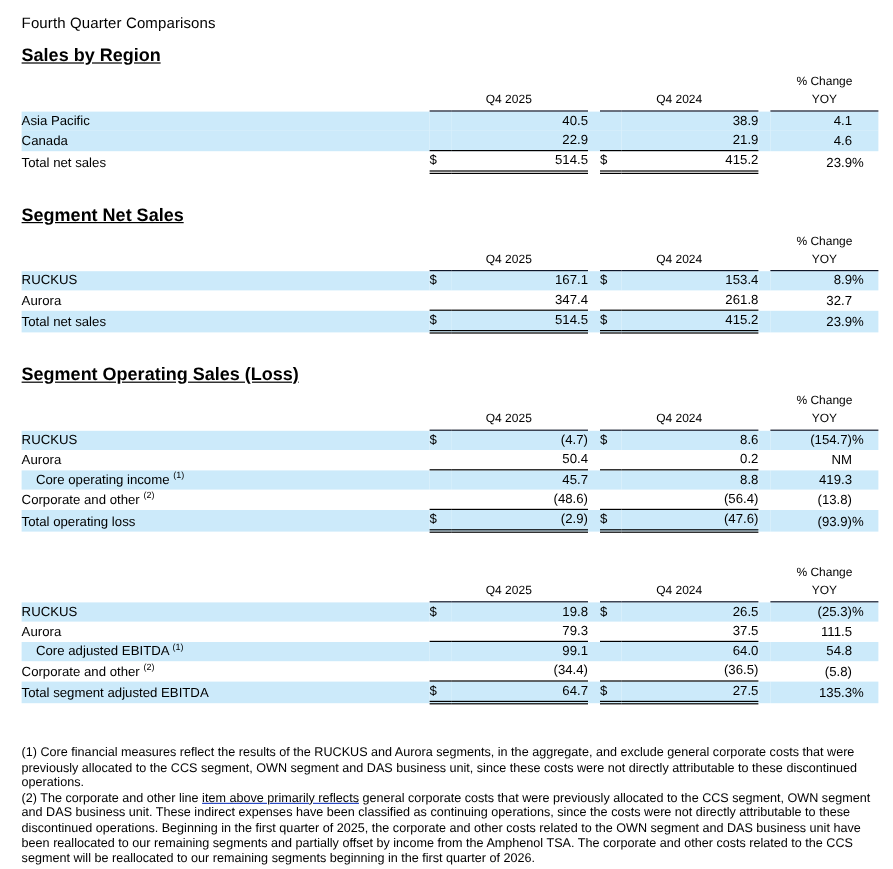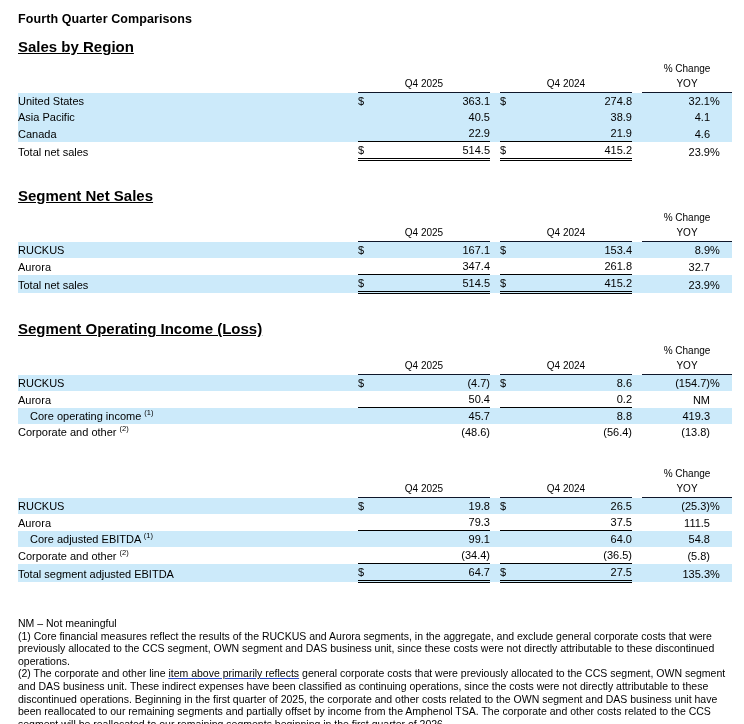--- a/index.html
+++ b/index.html
@@ -19,21 +19,21 @@
   }
   .page {
     position: relative;
     width: 744px;
     padding: 10px 12px 0 18px;
   }
 
   
   .doc-title {
     font-size: 12.5px;
-    font-weight: bold;
+    font-weight: normal;
     margin: 2px 0 12px 0;
     letter-spacing: .1px;
   }
   .section-title {
     font-size: 15px;
     font-weight: bold;
     text-decoration: underline;
     margin: 0 0 6px 0;
     display: inline-block;
   }
@@ -154,31 +154,20 @@
             <tr class="hdr-bot">
               <td></td>
               <td colspan="2" class="hdr-cell hdr-rule">Q4 2025</td>
               <td></td>
               <td colspan="2" class="hdr-cell hdr-rule">Q4 2024</td>
               <td></td>
               <td colspan="2" class="hdr-cell hdr-rule">YOY</td>
             </tr>
           </thead>
           <tbody>
-            <tr class="band">
-              <td class="lbl"><span>United States</span></td>
-              <td class="cur">$</td>
-              <td class="val">363.1</td>
-              <td></td>
-              <td class="cur">$</td>
-              <td class="val">274.8</td>
-              <td></td>
-              <td class="pct">32.1</td>
-              <td class="pctsym">%</td>
-            </tr>
             <tr class="band">
               <td class="lbl"><span>Asia Pacific</span></td>
               <td class="cur"></td>
               <td class="val">40.5</td>
               <td></td>
               <td class="cur"></td>
               <td class="val">38.9</td>
               <td></td>
               <td class="pct">4.1</td>
               <td class="pctsym"></td>
@@ -266,21 +255,21 @@
               <td></td>
               <td class="cur rule-top rule-bot-double">$</td>
               <td class="val rule-top rule-bot-double">415.2</td>
               <td></td>
               <td class="pct">23.9</td>
               <td class="pctsym">%</td>
             </tr>
           </tbody>
         </table></div>
       <div class="gap-lg"></div>
-      <div class="section"><div class="section-title">Segment Operating Income (Loss)</div><table class="fin">
+      <div class="section"><div class="section-title">Segment Operating Sales (Loss)</div><table class="fin">
           <colgroup>
             <col class="c-label">
             <col class="c-cur1">
             <col class="c-val1">
             <col class="c-gap1">
             <col class="c-cur2">
             <col class="c-val2">
             <col class="c-gap2">
             <col class="c-pct">
             <col class="c-pctsym">
@@ -338,20 +327,31 @@
             <tr>
               <td class="lbl"><span>Corporate and other</span> <sup>(2)</sup></td>
               <td class="cur"></td>
               <td class="val">(48.6)</td>
               <td></td>
               <td class="cur"></td>
               <td class="val">(56.4)</td>
               <td></td>
               <td class="pct">(13.8)</td>
               <td class="pctsym"></td>
+            </tr>
+            <tr class="band bold">
+              <td class="lbl"><span>Total operating loss</span></td>
+              <td class="cur rule-top rule-bot-double">$</td>
+              <td class="val rule-top rule-bot-double">(2.9)</td>
+              <td></td>
+              <td class="cur rule-top rule-bot-double">$</td>
+              <td class="val rule-top rule-bot-double">(47.6)</td>
+              <td></td>
+              <td class="pct">(93.9)</td>
+              <td class="pctsym">%</td>
             </tr>
           </tbody>
         </table></div>
       <div class="gap-lg"></div>
       <div class="section"><table class="fin">
           <colgroup>
             <col class="c-label">
             <col class="c-cur1">
             <col class="c-val1">
             <col class="c-gap1">
@@ -432,18 +432,17 @@
               <td></td>
               <td class="pct">135.3</td>
               <td class="pctsym">%</td>
             </tr>
           </tbody>
         </table></div>
       <div class="gap-md"></div>
     </div>
 
   <div class="notes">
-    <p class="note-nm">NM – Not meaningful</p>
     <p class="note-1">(1) Core financial measures reflect the results of the RUCKUS and Aurora segments, in the aggregate, and exclude general corporate costs that were previously allocated to the CCS segment, OWN segment and DAS business unit, since these costs were not directly attributable to these discontinued operations.</p>
     <p><span>(2) The corporate and other line </span><span class="annot">item above primarily reflects</span><span> general corporate costs that were previously allocated to the CCS segment, OWN segment and DAS business unit. These indirect expenses have been classified as continuing operations, since the costs were not directly attributable to these discontinued operations. Beginning in the first quarter of 2025, the corporate and other costs related to the OWN segment and DAS business unit have been reallocated to our remaining segments and partially offset by income from the Amphenol TSA. The corporate and other costs related to the CCS segment will be reallocated to our remaining segments beginning in the first quarter of 2026.</span></p>
   </div>
 
 </div>
 
 </body></html>

